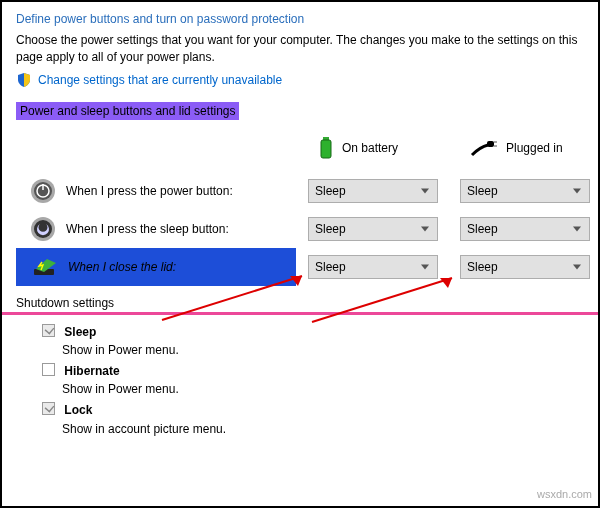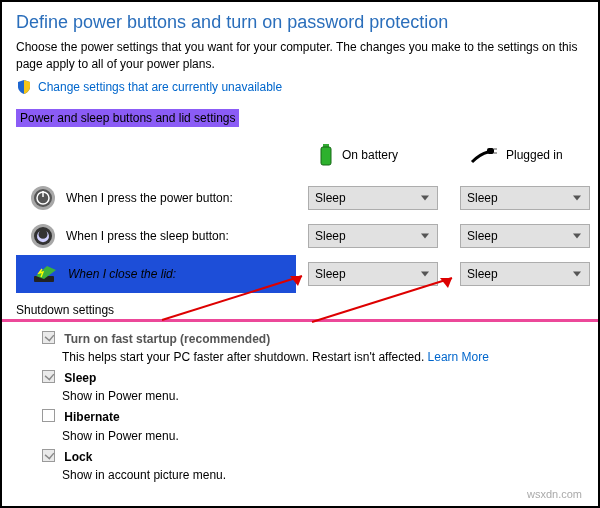--- a/index.html
+++ b/index.html
@@ -10,21 +10,21 @@
     background: #fff;
     width: 600px;
     height: 508px;
     border: 2px solid #000;
     position: relative;
     overflow: hidden;
   }
   .pad { padding: 10px 14px 4px 14px; }
   .title {
     color: #2a6ebb;
-    font-size: 18px;
+    font-size: 12px;
     font-weight: 400;
     margin-bottom: 6px;
   }
   .desc { margin-bottom: 6px; line-height: 1.4; }
   .link-row { display: flex; align-items: center; gap: 6px; margin-bottom: 10px; }
   .link { color: #0066cc; cursor: pointer; }
   .section-h {
     font-size: 12px;
     color: #000;
     padding: 2px 4px;
@@ -73,21 +73,21 @@
     vertical-align: top; margin-right:6px; position:relative; background:#fff;
   }
   .cbx.checked { background:#eaeaea;}
   .cbx.checked::after{
     content:""; position:absolute; left:2px; top:-1px; width:7px; height:9px;
     border-right:2px solid #888; border-bottom:2px solid #888; transform: rotate(40deg) scale(0.7);
   }
   .opt-title{font-weight:600; color:#555; display:inline;}
   .opt-title.black{color:#000;}
   .opt-sub{display:block; margin-left:20px; color:#000; margin-top:2px;}
-  .watermark{ position:absolute; right:16px; bottom:6px; color:#aaa; font-size:11px; }
+  .watermark{ position:absolute; right:6px; bottom:6px; color:#aaa; font-size:11px; }
   
   svg { display:block; }
   .arrow { position:absolute; pointer-events:none;}
 </style>
 </head>
 <body>
 
 <div class="pad">
   <div class="title">Define power buttons and turn on password protection</div>
   <div class="desc">Choose the power settings that you want for your computer. The changes you make to the settings on this page apply to all of your power plans.</div>
@@ -178,27 +178,20 @@
     <span>Sleep</span>
     </button>
   <button class="combo">
     <span>Sleep</span>
     </button>
 </div>
 
 <div class="shutdown-h">Shutdown settings</div>
 
 <div class="optlist">
-  <div class="opt">
-    <span class="cbx checked"></span>
-    <span class="opt-title">Turn on fast startup (recommended)</span>
-    <span class="opt-sub">
-      <span>This helps start your PC faster after shutdown. Restart isn't affected. </span><span class="link">Learn More</span>
-    </span>
-  </div>
   <div class="opt">
     <span class="cbx checked"></span>
     <span class="opt-title black">Sleep</span>
     <span class="opt-sub">Show in Power menu.</span>
   </div>
   <div class="opt">
     <span class="cbx"></span>
     <span class="opt-title black">Hibernate</span>
     <span class="opt-sub">Show in Power menu.</span>
   </div>

